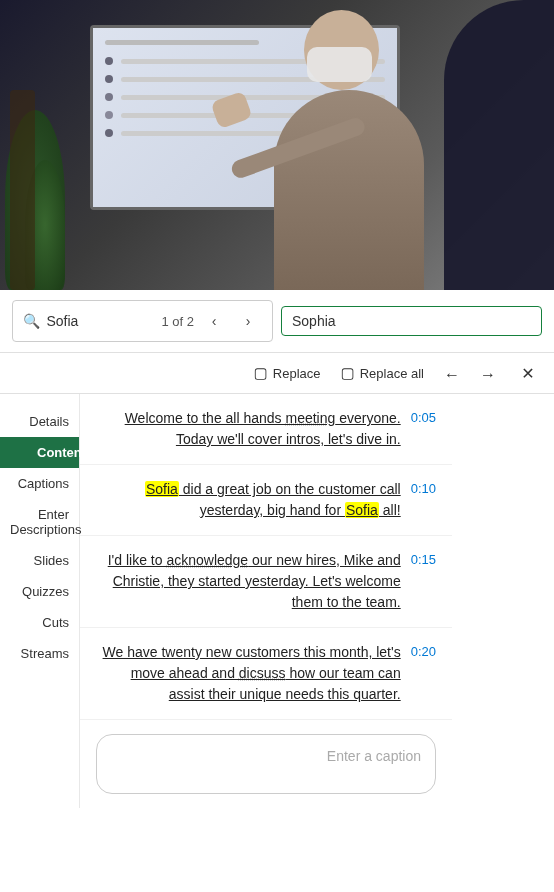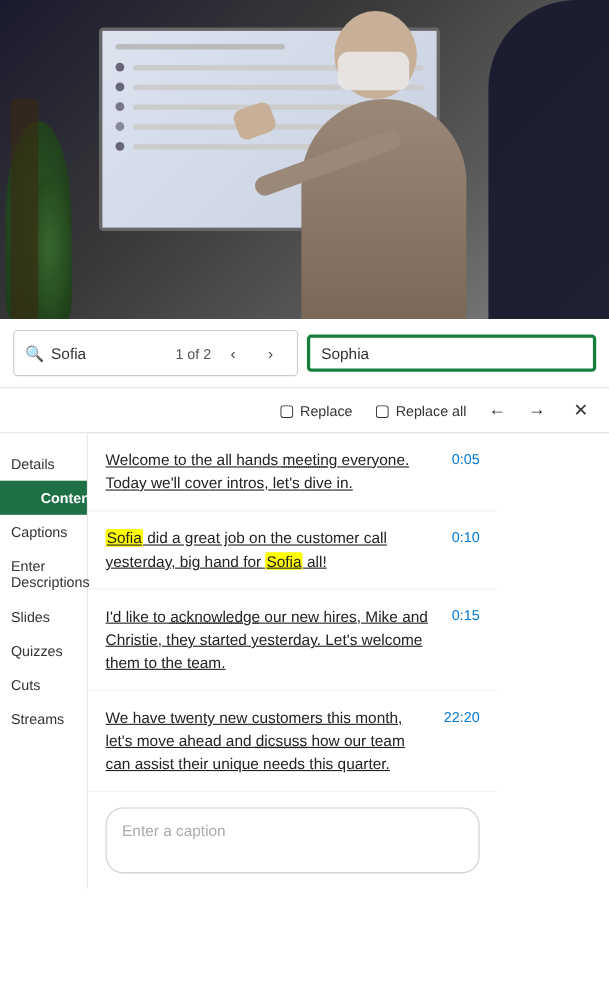--- a/index.html
+++ b/index.html
@@ -60,21 +60,21 @@
       background: #fff;
       border-radius: 3px;
       display: flex; align-items: center; justify-content: center;
       cursor: pointer;
       font-size: 13px;
       color: #444;
     }
     .search-right {
       display: flex;
       align-items: center;
-      border: 3px solid #15803d;
+      border: 1px solid #15803d;
       border-radius: 4px;
       padding: 6px 10px;
       flex: 1;
     }
     .replace-input-text {
       font-size: 14px;
       color: #333;
     }
 
     
@@ -114,20 +114,21 @@
       cursor: pointer;
       color: #333;
       border-radius: 3px;
       margin-left: 4px;
     }
 
     
     .main-content {
       display: flex;
       width: 452px;
+      text-align: right;
     }
 
     
     .sidebar {
       width: 80px;
       padding: 12px 0;
       border-right: 1px solid #e8e8e8;
       background: #fff;
       flex-shrink: 0;
     }
@@ -326,21 +327,21 @@
       <div class="caption-text">
         I'd like to <span class="underline-dotted">acknowledge</span> our new hires, Mike and Christie, they started yesterday. Let's welcome them to the team.
       </div>
       <div class="caption-time">0:15</div>
     </div>
 
     <div class="caption-entry">
       <div class="caption-text">
         We have twenty new customers this month, let's move ahead and <span class="underline-dotted">dicsuss</span> how our team can assist their unique needs this quarter.
       </div>
-      <div class="caption-time">22:20</div>
+      <div class="caption-time">0:20</div>
     </div>
 
     <div class="caption-input-area">
       <span class="caption-input-placeholder">Enter a caption</span>
     </div>
 
   </div>
 </div>
 
 </body></html>

